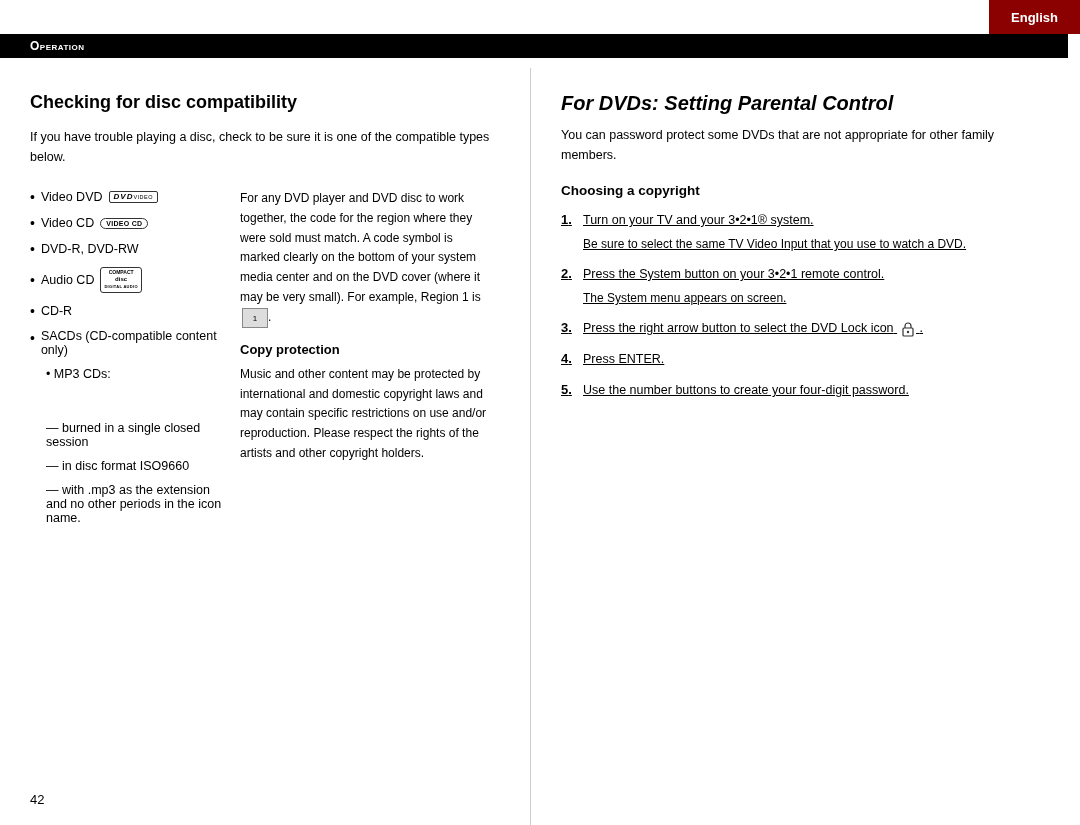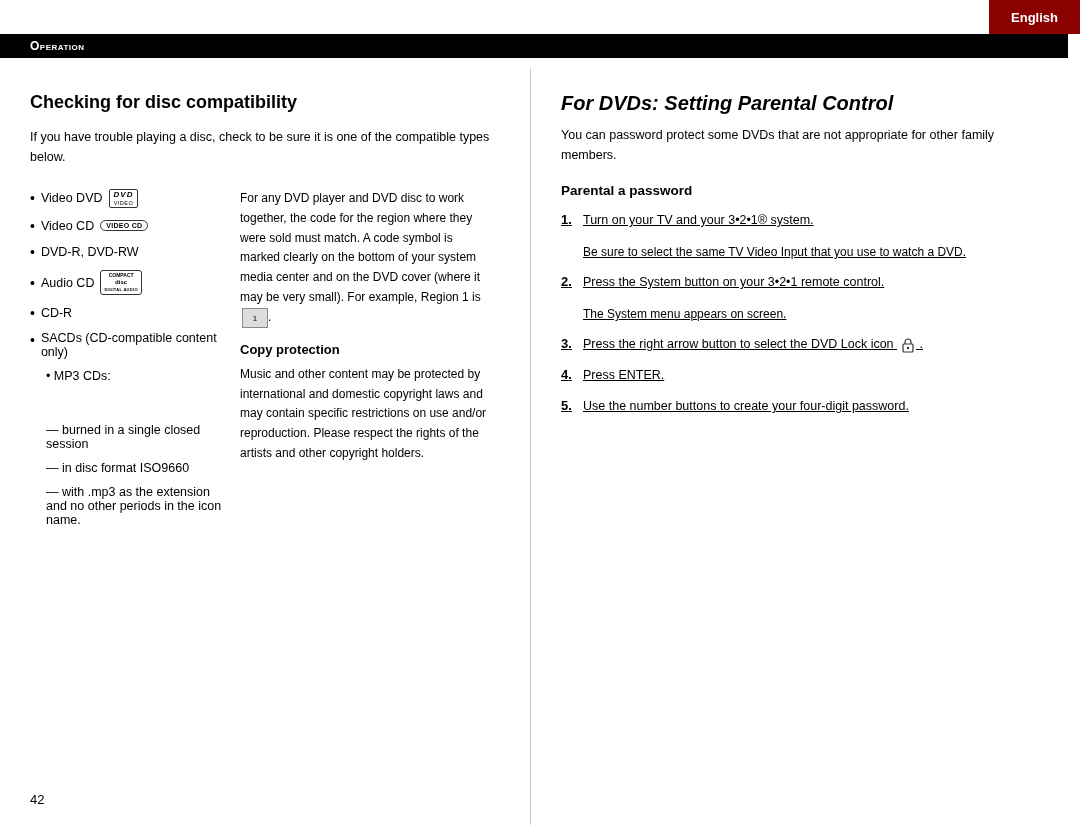--- a/index.html
+++ b/index.html
@@ -231,21 +231,21 @@
       min-width: 16px;
     }
 
     .step-content {
       flex: 1;
     }
 
     .step-sub {
       font-size: 12px;
       line-height: 1.6;
-      margin-top: 13px;
+      margin-top: 5px;
       margin-left: 0;
     }
 
     .lock-icon {
       display: inline-block;
       width: 16px;
       height: 16px;
       vertical-align: middle;
       position: relative;
       margin-left: 3px;
@@ -267,21 +267,20 @@
     .dvd-logo-box {
       border: 1.5px solid #333;
       border-radius: 2px;
       padding: 1px 4px;
       font-size: 8px;
       font-weight: bold;
       font-style: italic;
       letter-spacing: 1px;
       vertical-align: middle;
       display: inline-flex;
-      flex-direction: column;
       align-items: center;
       line-height: 1.1;
     }
 
     .vertical-divider {
       width: 1px;
       background: #ccc;
       margin: 0 10px;
     }
   </style>
@@ -367,21 +366,21 @@
   </div>
 
   <div class="vertical-divider"></div>
 
   <div class="right-col">
 
     <h2 class="section-title-right">For DVDs: Setting Parental Control</h2>
 
     <p class="intro-text">You can password protect some DVDs that are not appropriate for other family members.</p>
 
-    <div class="choosing-title">Parental a password</div>
+    <div class="choosing-title">Choosing a copyright</div>
 
     <div class="steps">
       <ol>
         <li>
           <div class="step-content">
             <span>Turn on your TV and your 3•2•1® system.</span>
             <div class="step-sub">Be sure to select the same TV Video Input that you use to watch a DVD.</div>
           </div>
         </li>
         <li>

